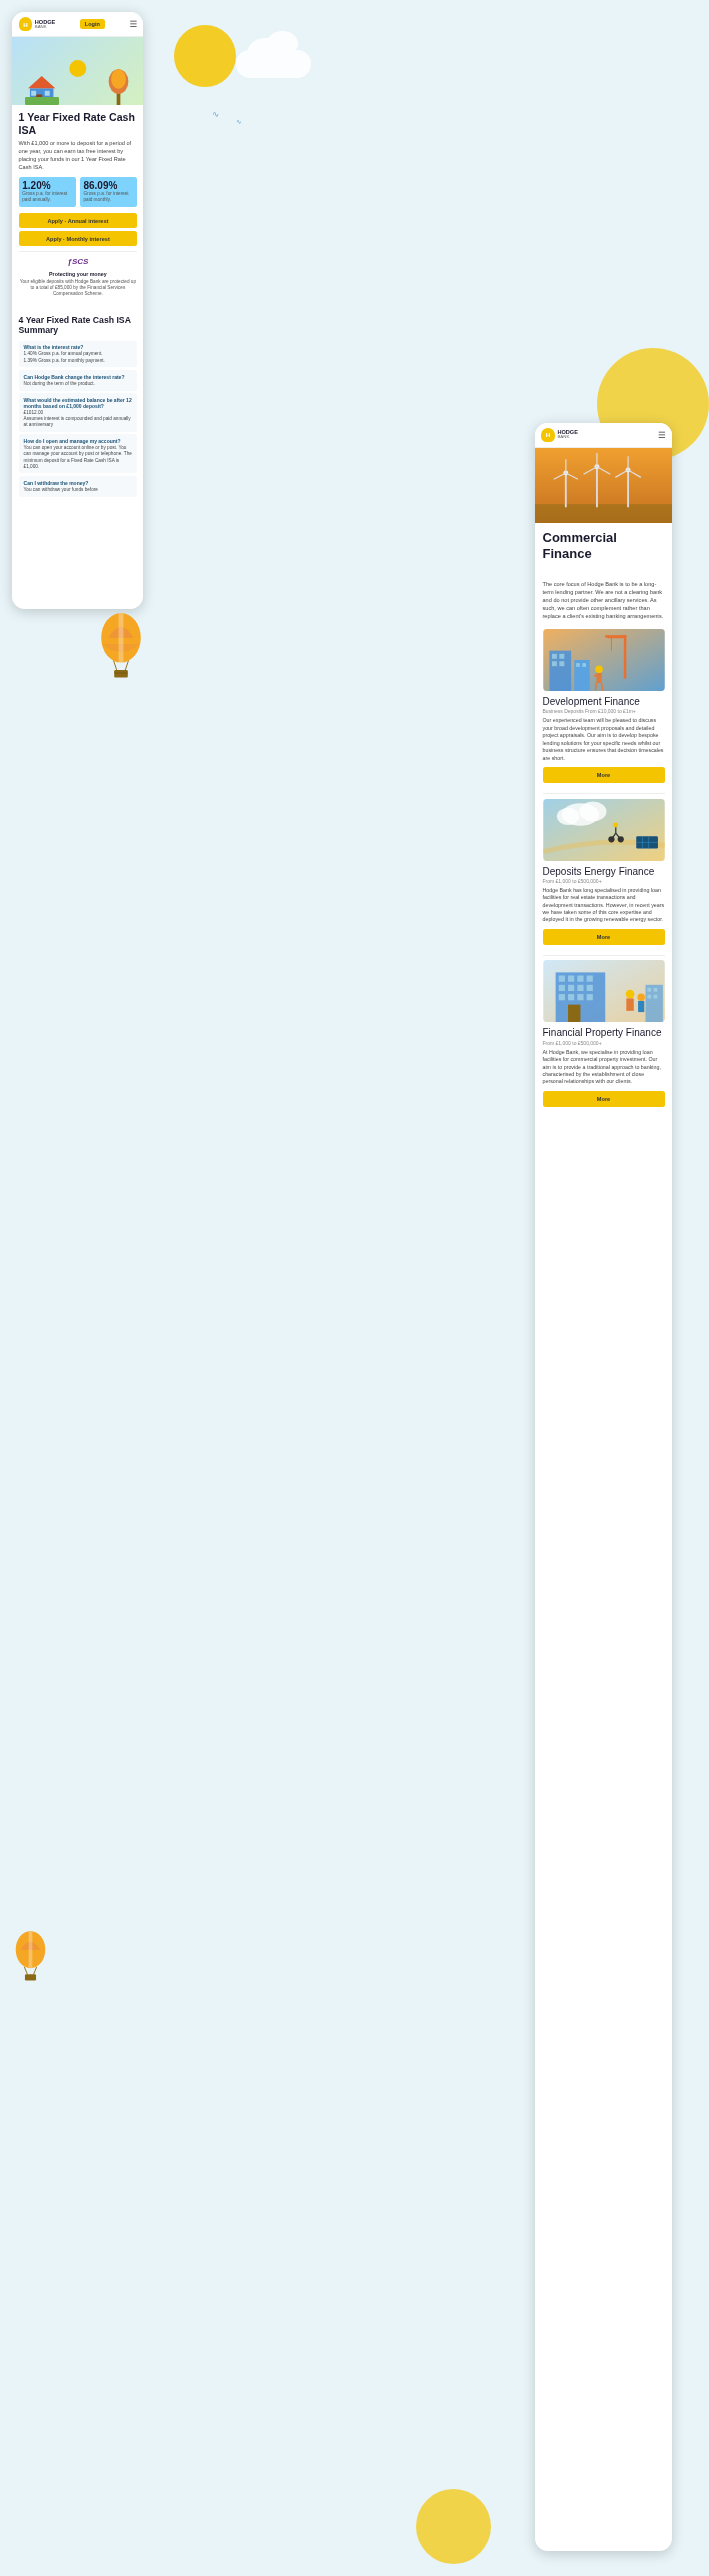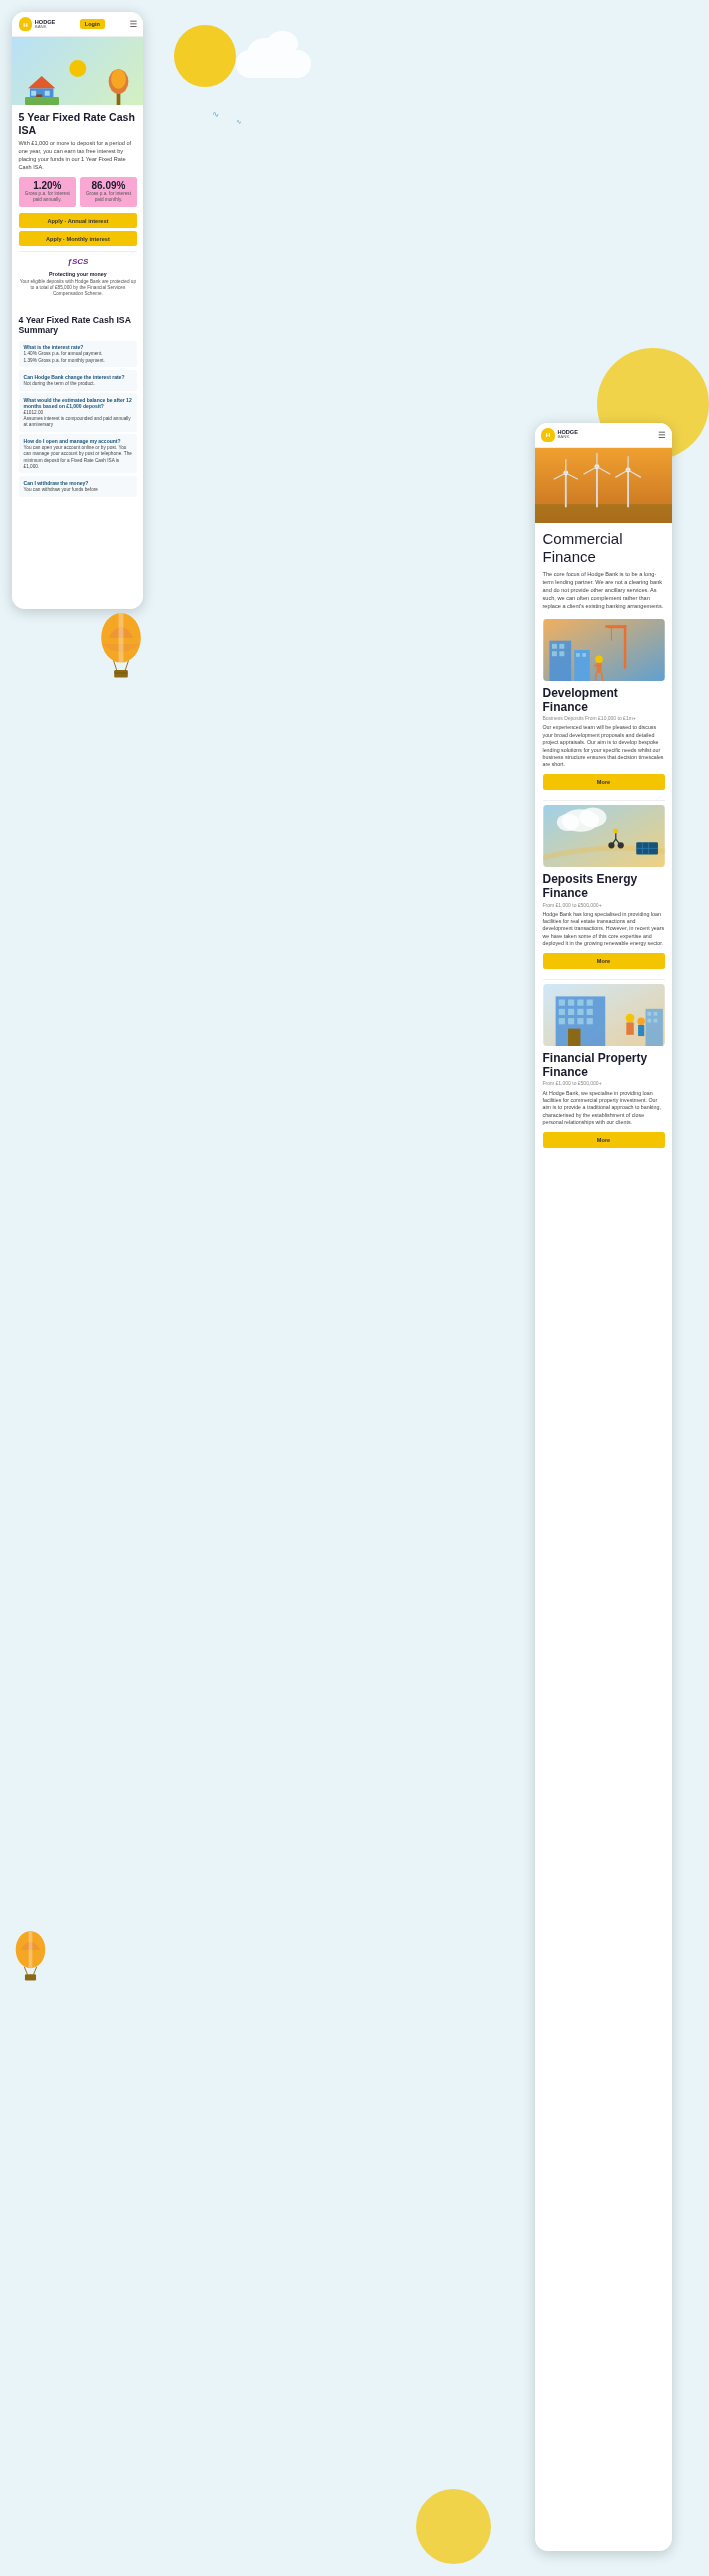--- a/index.html
+++ b/index.html
@@ -137,24 +137,23 @@
       margin-bottom: 5px;
     }
 
     .rate-row {
       display: flex;
       gap: 3.7px;
       margin-bottom: 6.2px;
     }
     .rate-box {
       flex: 1;
-      background: #f9a8d4;
+      background: #7dd3fc;
       border-radius: 2.5px;
       padding: 3.7px;
-      text-align: center;
     }
     .rate-big {
       font-size: 10px;
       font-weight: bold;
       color: #1a1a2e;
     }
     .rate-label {
       font-size: 4.7px;
       color: #555;
       line-height: 1.3;
@@ -325,47 +324,47 @@
       height: 75px;
       background: linear-gradient(180deg, #f0a030 0%, #d4821a 50%, #c47020 100%);
       position: relative;
       overflow: hidden;
     }
 
     .right-content {
       padding: 7.5px 7.5px;
     }
     .commercial-title {
-      font-size: 15px;
-      font-weight: normal;
+      font-size: 13px;
+      font-weight: bold;
       color: #1a1a2e;
       line-height: 1.2;
-      margin-bottom: 5px;
+      margin-bottom: 20px;
     }
     .commercial-desc {
       font-size: 5.6px;
       color: #444;
       line-height: 1.4;
       margin-bottom: 8.7px;
     }
 
     .product-card {
       margin-bottom: 10px;
     }
     .product-card-img {
       width: 100%;
       height: 62px;
       border-radius: 3.7px;
       margin-bottom: 5px;
       overflow: hidden;
       position: relative;
     }
     .product-card-title {
-      font-size: 12px;
-      font-weight: bold;
+      font-size: 10px;
+      font-weight: normal;
       color: #1a1a2e;
       margin-bottom: 1.2px;
     }
     .product-card-sub {
       font-size: 5px;
       color: #888;
       margin-bottom: 3.1px;
     }
     .product-card-desc {
       font-size: 5.3px;
@@ -443,21 +442,21 @@
 
       <svg class="tree-svg" width="25" height="37" viewBox="0 0 40 60">
         <rect x="17" y="38" width="6" height="22" fill="#8B6914"></rect>
         <ellipse cx="20" cy="22" rx="16" ry="20" fill="#e07b39"></ellipse>
         <ellipse cx="20" cy="18" rx="12" ry="16" fill="#f5a623"></ellipse>
       </svg>
     </div>
   </div>
 
   <div class="phone-content">
-    <h1 class="product-title">5 Year Fixed Rate Cash ISA</h1>
+    <h1 class="product-title">1 Year Fixed Rate Cash ISA</h1>
     <p class="product-desc">With £1,000 or more to deposit for a period of one year, you can earn tax free interest by placing your funds in our 1 Year Fixed Rate Cash ISA.</p>
 
     <div class="rate-row">
       <div class="rate-box">
         <div class="rate-big">1.20%</div>
         <div class="rate-label">Gross p.a. for interest paid annually.</div>
       </div>
       <div class="rate-box">
         <div class="rate-big">86.09%</div>
         <div class="rate-label">Gross p.a. for interest paid monthly.</div>

